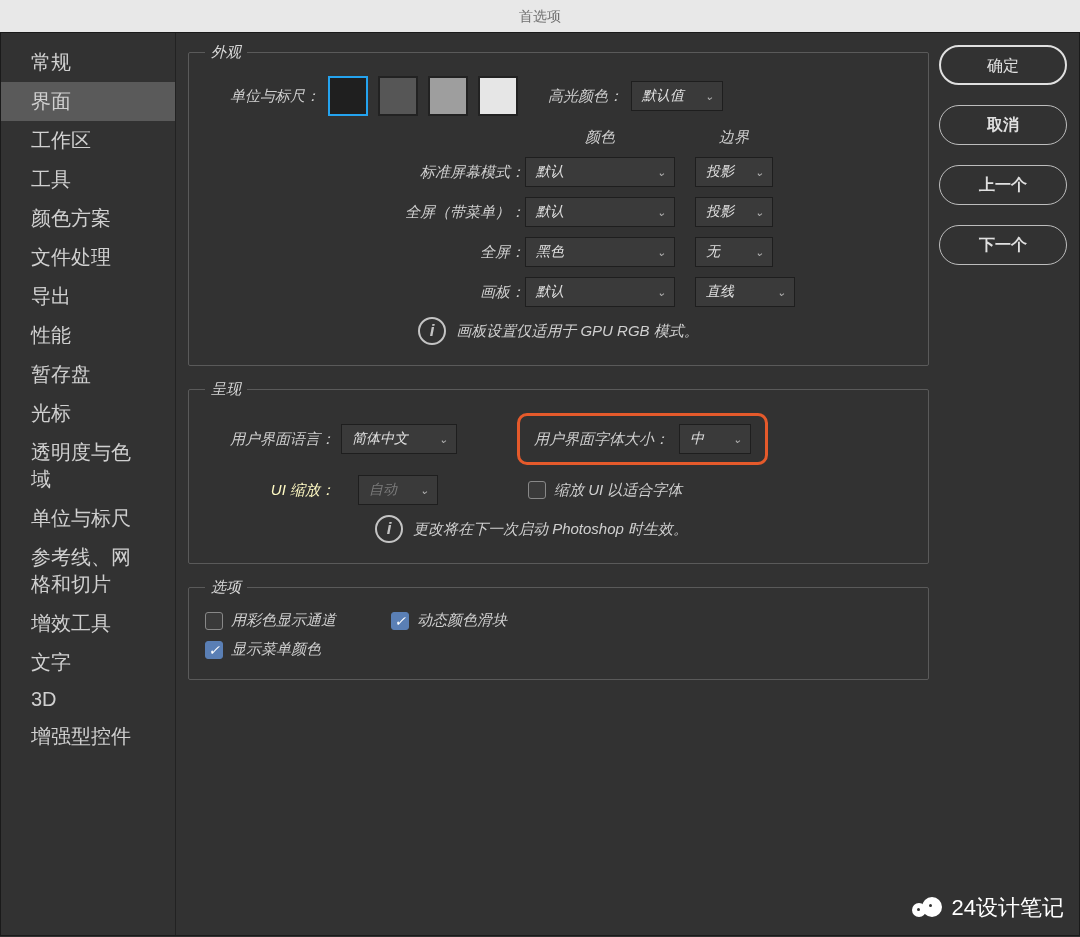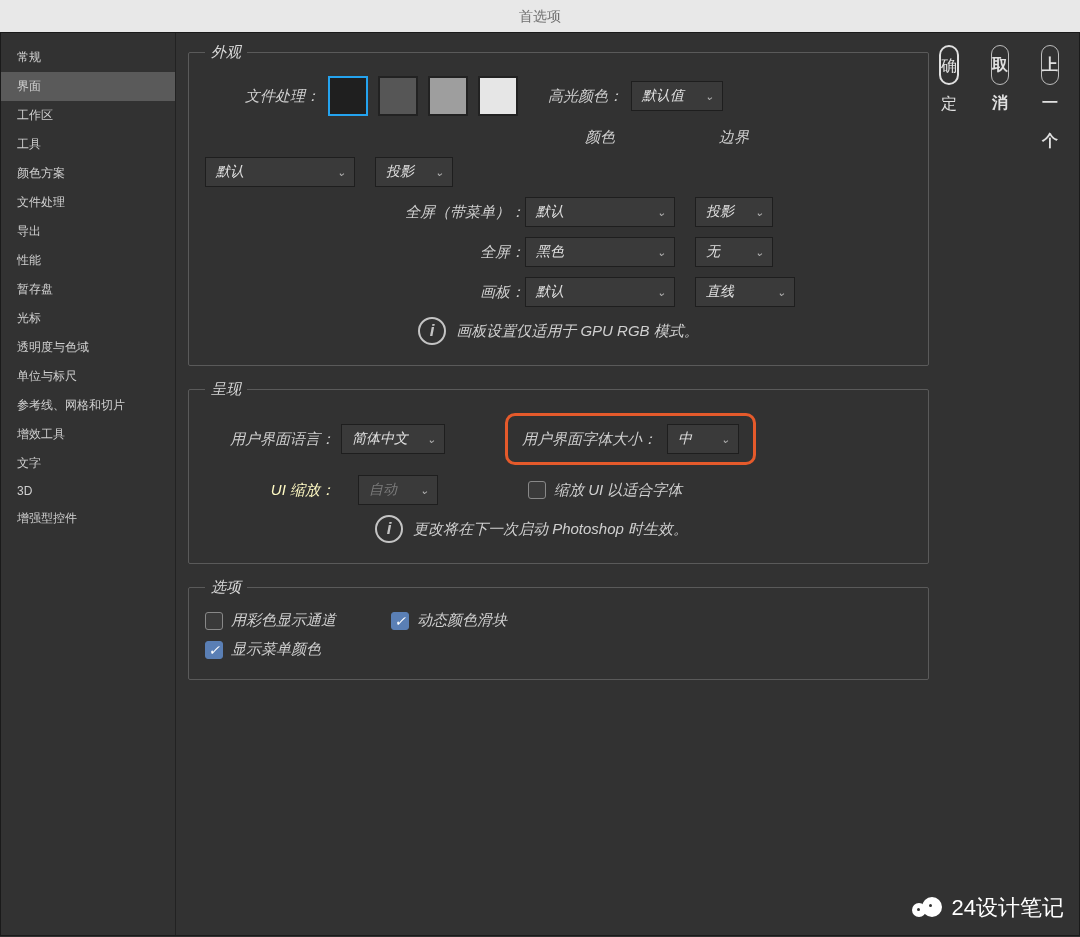--- a/index.html
+++ b/index.html
@@ -26,36 +26,36 @@
     background: #323232;
     border: 1px solid #1a1a1a;
   }
   .sidebar {
     width: 175px;
     background: #323232;
     padding-top: 10px;
     border-right: 1px solid #222;
   }
   .sidebar-item {
-    padding: 6px 16px;
+    padding: 6px 30px;
     cursor: default;
-    font-size: 12px;
+    font-size: 20px;
   }
   .sidebar-item.active { background: #5a5a5a; }
   .content {
     flex: 1;
     padding: 10px 10px 10px 12px;
     position: relative;
   }
   .right-btns {
     width: 140px;
     padding: 12px 12px 0 0;
     display: flex;
-    flex-direction: row;
-    gap: 32px;
+    flex-direction: column;
+    gap: 20px;
   }
   .pill-btn {
     border: 1px solid #bdbdbd;
     border-radius: 22px;
     height: 40px;
     line-height: 38px;
     text-align: center;
     color: #e0e0e0;
     background: transparent;
     font-size: 16px;
@@ -162,41 +162,42 @@
     <div class="sidebar-item">3D</div>
     <div class="sidebar-item">增强型控件</div>
   </div>
 
   <div class="content">
 
     <fieldset class="group">
       <legend>外观</legend>
 
       <div class="row">
-        <span class="lbl" style="width:115px">文件处理：</span>
+        <span class="lbl" style="width:115px">单位与标尺：</span>
         <div class="swatches">
           <div class="swatch sel" style="background:#1f1f1f"></div>
           <div class="swatch" style="background:#565656"></div>
           <div class="swatch" style="background:#9e9e9e"></div>
           <div class="swatch" style="background:#e6e6e6"></div>
         </div>
         <span class="lbl" style="margin-left:30px">高光颜色：</span>
         <div class="dd" style="width:92px; margin-left:8px">
           <span>默认值</span>
           <span class="chev">⌄</span>
         </div>
       </div>
 
       <div class="row" style="margin-top:12px">
         <span style="width:320px"></span>
         <span class="col-hdr" style="width:150px">颜色</span>
         <span class="col-hdr" style="width:78px;margin-left:20px">边界</span>
       </div>
 
       <div class="row">
+        <span class="lbl" style="width:320px">标准屏幕模式：</span>
         <div class="dd" style="width:150px">
             <span>默认</span>
             <span class="chev">⌄</span>
           </div>
         <div class="dd" style="width:78px;margin-left:20px">
             <span>投影</span>
             <span class="chev">⌄</span>
           </div>
       </div>
       <div class="row">
@@ -237,21 +238,21 @@
         <span class="info-icon">i</span>
         <span>画板设置仅适用于 GPU RGB 模式。</span>
       </div>
     </fieldset>
 
     <fieldset class="group">
       <legend>呈现</legend>
 
       <div class="row">
         <span class="lbl" style="width:130px">用户界面语言：</span>
-        <div class="dd" style="width:104px;margin-left:6px">
+        <div class="dd" style="width:116px;margin-left:6px">
             <span>简体中文</span>
             <span class="chev">⌄</span>
           </div>
 
         <span style="width:60px"></span>
         <div class="highlight-box">
           <span class="lbl">用户界面字体大小：</span>
           <div class="dd" style="width:72px;margin-left:10px">
               <span>中</span>
               <span class="chev">⌄</span>

